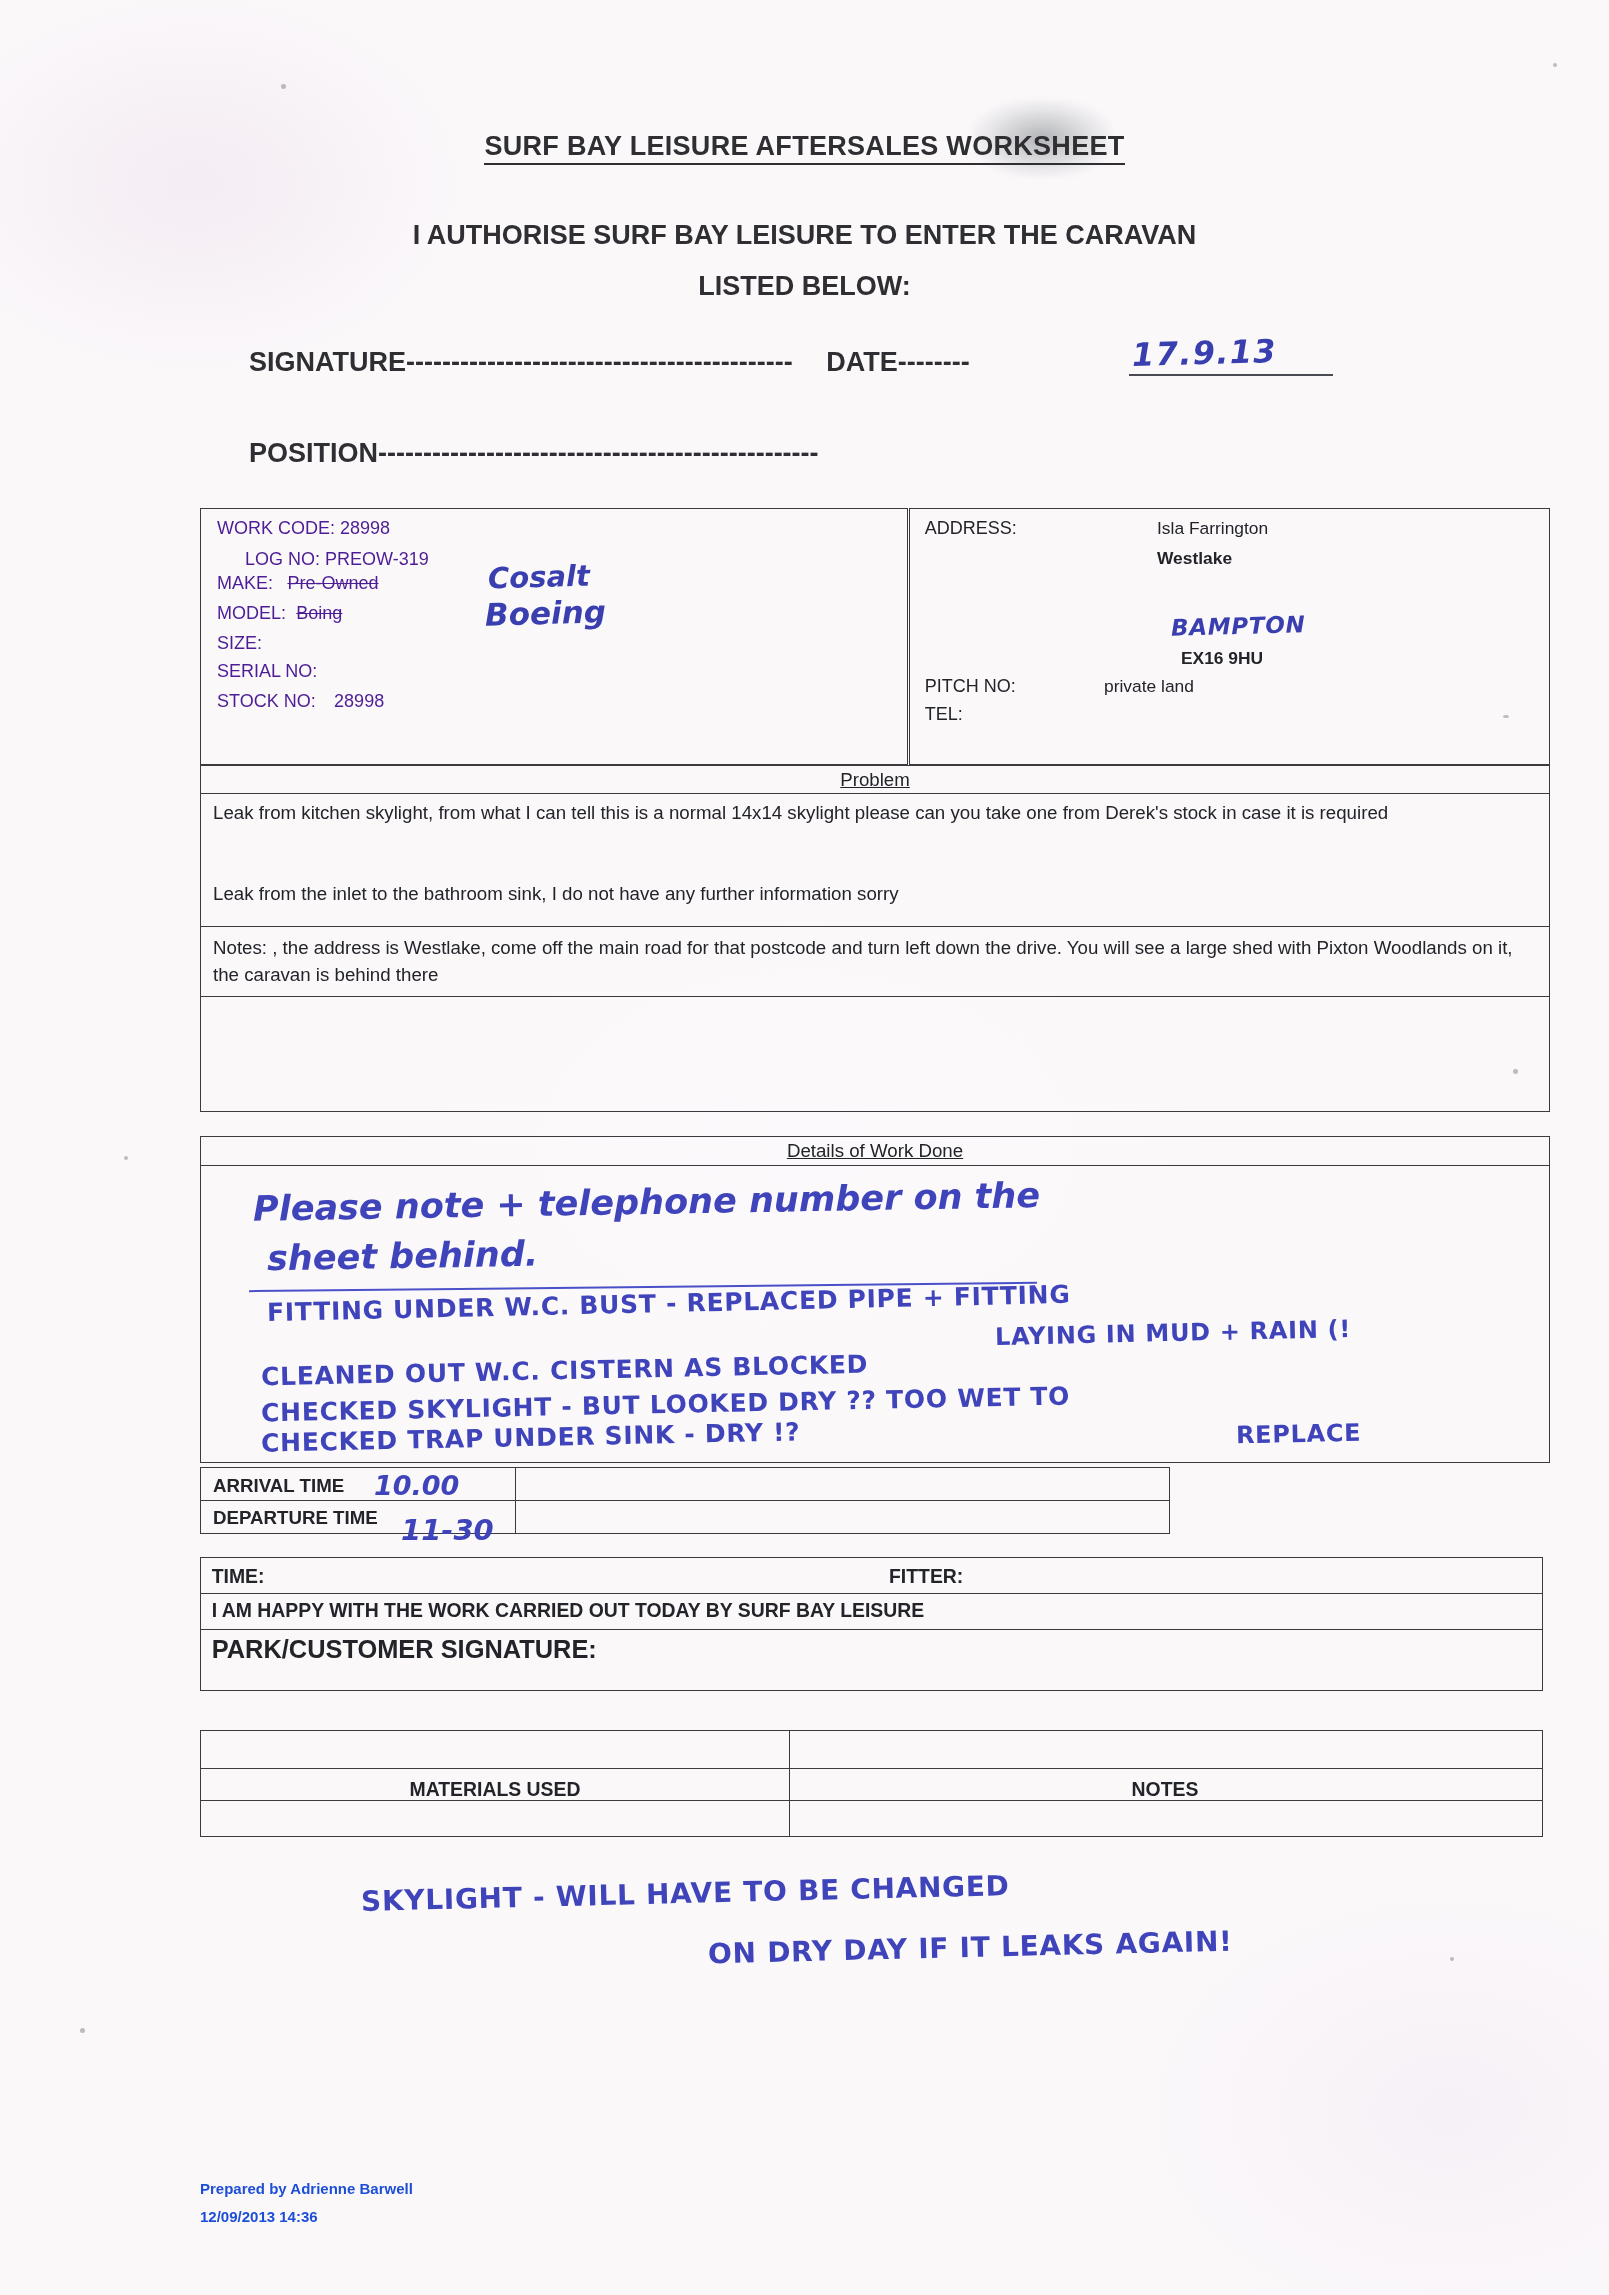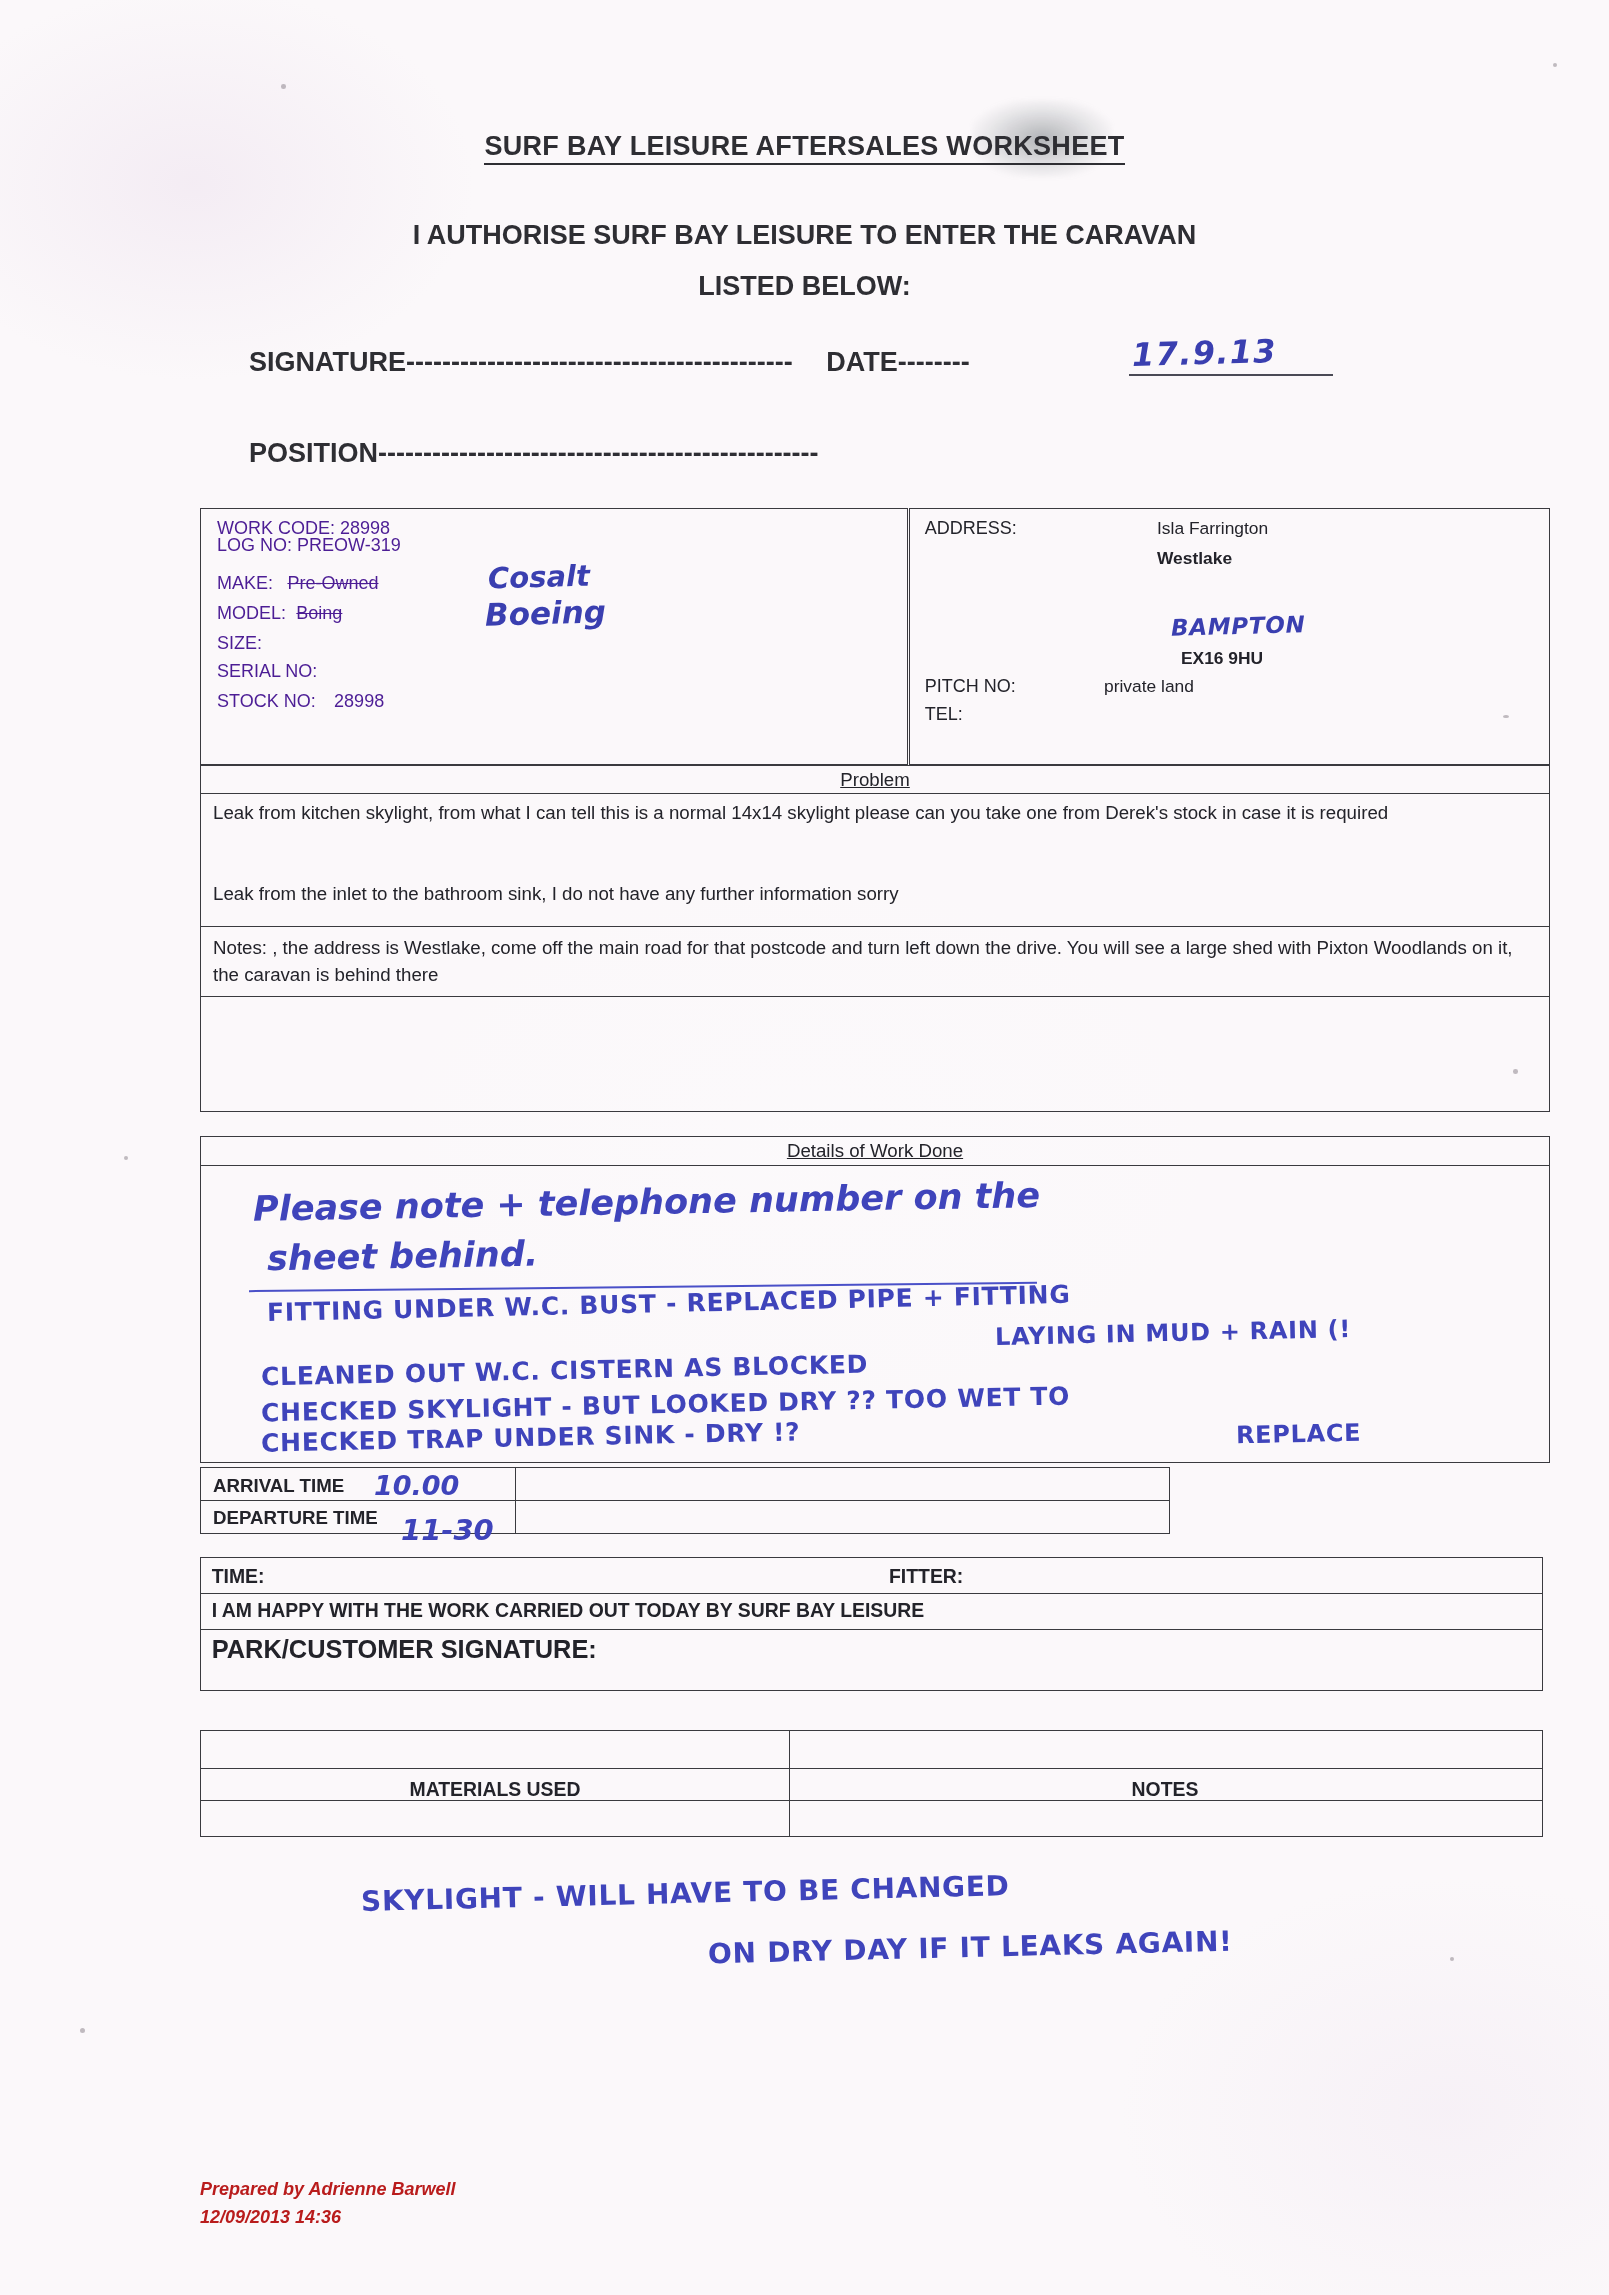--- a/index.html
+++ b/index.html
@@ -217,25 +217,24 @@
   .hw-caps {
     font-weight: bold;
     letter-spacing: 0.7px;
   }
 
   
   #footer {
     position: absolute;
     left: 200px;
     top: 2175px;
-    font-size: 18px;
-    font-weight: bold;
-    color: #b91c1c;
+    font-size: 15px;
+    font-weight: bold;
+    color: #1d4ed8;
     line-height: 28px;
-    font-style: italic;
   }
   #footer .light { font-weight: bold; }
 </style>
 </head>
 <body>
 
 <div class="page">
   <div class="paper-tint"></div>
   <div class="smudge"></div>
   <div class="speck" style="left:281px; top:84px; width:4.7px; height:4.7px;"></div>
@@ -262,21 +261,21 @@
 
   <div class="field-line" id="position-field">
     <span>POSITION</span><span class="dashes">-------------------------------------------------</span>
   </div>
 
   <div class="box" id="details-box">
     <div class="detail-row" style="top:9.4px;">
       <span>WORK CODE:</span>
       <span>28998</span>
     </div>
-    <div class="detail-row" style="top:26px;">
+    <div class="detail-row" style="top:40px;margin-left:28px;">
       <span>LOG NO:</span>
       <span>PREOW-319</span>
     </div>
     <div class="detail-row" style="top:64px;">
       <span>MAKE:</span>
       <span class="strike" style="margin-left:9.4px;">Pre-Owned</span>
     </div>
     <div class="hand" style="position:absolute; left:287px; top:51px; font-size:29px;">Cosalt</div>
     <div class="detail-row" style="top:94px;">
       <span>MODEL:</span>

